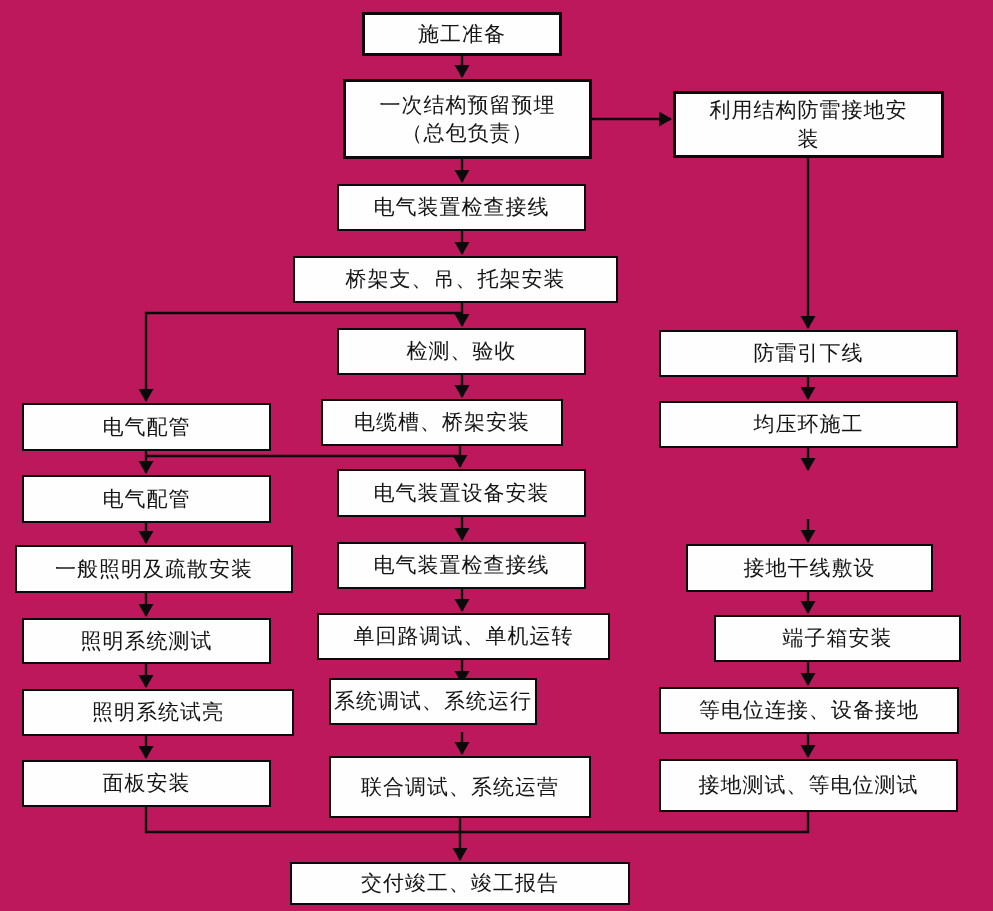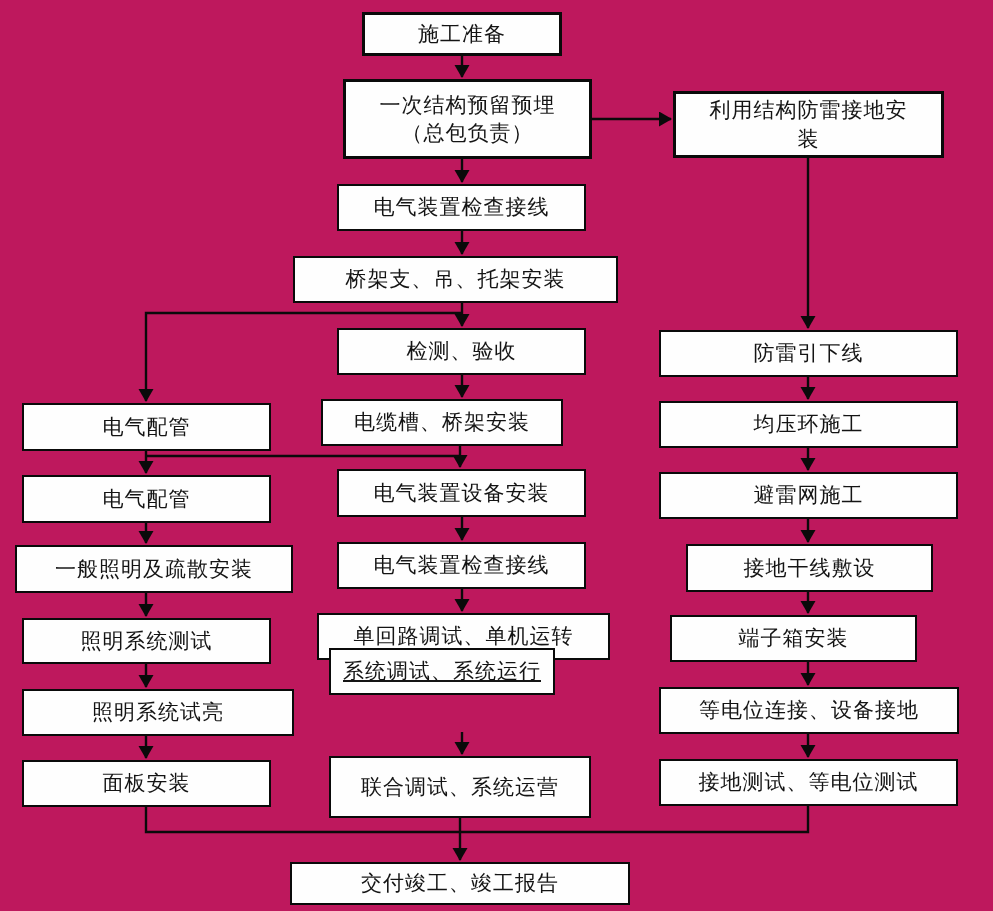--- a/index.html
+++ b/index.html
@@ -88,27 +88,26 @@
 装</div>
     <div class="node" style="left: 337px; top: 184px; width: 249px; height: 47px; border-width: 2px; border-color: rgb(10, 10, 10);">电气装置检查接线</div>
     <div class="node" style="left: 337px; top: 328px; width: 249px; height: 47px; border-width: 2px; border-color: rgb(10, 10, 10);">检测、验收</div>
     <div class="node" style="left: 293px; top: 256px; width: 325px; height: 47px; border-width: 2px; border-color: rgb(10, 10, 10);">桥架支、吊、托架安装</div>
     <div class="node" style="left: 22px; top: 403px; width: 249px; height: 48px; border-width: 2px; border-color: rgb(10, 10, 10);">电气配管</div>
     <div class="node" style="left: 321px; top: 399px; width: 242px; height: 47px; border-width: 2px; border-color: rgb(10, 10, 10);">电缆槽、桥架安装</div>
     <div class="node" style="left: 659px; top: 330px; width: 299px; height: 47px; border-width: 2px; border-color: rgb(10, 10, 10);">防雷引下线</div>
     <div class="node" style="left: 22px; top: 475px; width: 249px; height: 48px; border-width: 2px; border-color: rgb(10, 10, 10);">电气配管</div>
     <div class="node" style="left: 337px; top: 469px; width: 249px; height: 48px; border-width: 2px; border-color: rgb(10, 10, 10);">电气装置设备安装</div>
     <div class="node" style="left: 659px; top: 401px; width: 299px; height: 47px; border-width: 2px; border-color: rgb(10, 10, 10);">均压环施工</div>
-    <div class="node" style="left: 659px; top: 472px; width: 299px; height: 47px; border-width: 2px; border-color: rgb(10, 10, 10);">避雷网施工</div>
     <div class="node" style="left: 15px; top: 545px; width: 278px; height: 48px; border-width: 2px; border-color: rgb(10, 10, 10);">一般照明及疏散安装</div>
     <div class="node" style="left: 337px; top: 542px; width: 249px; height: 47px; border-width: 2px; border-color: rgb(10, 10, 10);">电气装置检查接线</div>
     <div class="node" style="left: 22px; top: 618px; width: 249px; height: 46px; border-width: 2px; border-color: rgb(10, 10, 10);">照明系统测试</div>
     <div class="node" style="left: 686px; top: 544px; width: 247px; height: 48px; border-width: 2px; border-color: rgb(10, 10, 10);">接地干线敷设</div>
     <div class="node" style="left: 317px; top: 613px; width: 293px; height: 47px; border-width: 2px; border-color: rgb(10, 10, 10);">单回路调试、单机运转</div>
-    <div class="node" style="left: 670px; top: 615px; width: 247px; height: 47px; border-width: 2px; border-color: rgb(10, 10, 10); text-align: center;">端子箱安装</div>
+    <div class="node" style="left: 714px; top: 615px; width: 247px; height: 47px; border-width: 2px; border-color: rgb(10, 10, 10); text-align: center;">端子箱安装</div>
     <div class="node" style="left: 22px; top: 689px; width: 272px; height: 47px; border-width: 2px; border-color: rgb(10, 10, 10);">照明系统试亮</div>
-    <div class="node" style="left: 329px; top: 648px; width: 226px; height: 47px; border-width: 2px; border-color: rgb(10, 10, 10); text-decoration: underline;">系统调试、系统运行</div>
+    <div class="node" style="left: 329px; top: 678px; width: 208px; height: 47px; border-width: 2px; border-color: rgb(10, 10, 10);">系统调试、系统运行</div>
     <div class="node" style="left: 659px; top: 687px; width: 300px; height: 47px; border-width: 2px; border-color: rgb(10, 10, 10);">等电位连接、设备接地</div>
     <div class="node" style="left: 22px; top: 760px; width: 249px; height: 47px; border-width: 2px; border-color: rgb(10, 10, 10);">面板安装</div>
     <div class="node" style="left: 329px; top: 756px; width: 262px; height: 62px; border-width: 2px; border-color: rgb(10, 10, 10);">联合调试、系统运营</div>
-    <div class="node" style="left: 659px; top: 759px; width: 299px; height: 47px; border-width: 2px; border-color: rgb(10, 10, 10);">接地测试、等电位测试</div>
+    <div class="node" style="left: 659px; top: 759px; width: 299px; height: 53px; border-width: 2px; border-color: rgb(10, 10, 10);">接地测试、等电位测试</div>
     <div class="node" style="left: 290px; top: 862px; width: 340px; height: 43px; border-width: 2px; border-color: rgb(10, 10, 10);">交付竣工、竣工报告</div>
   </div>
 
 </body></html>

